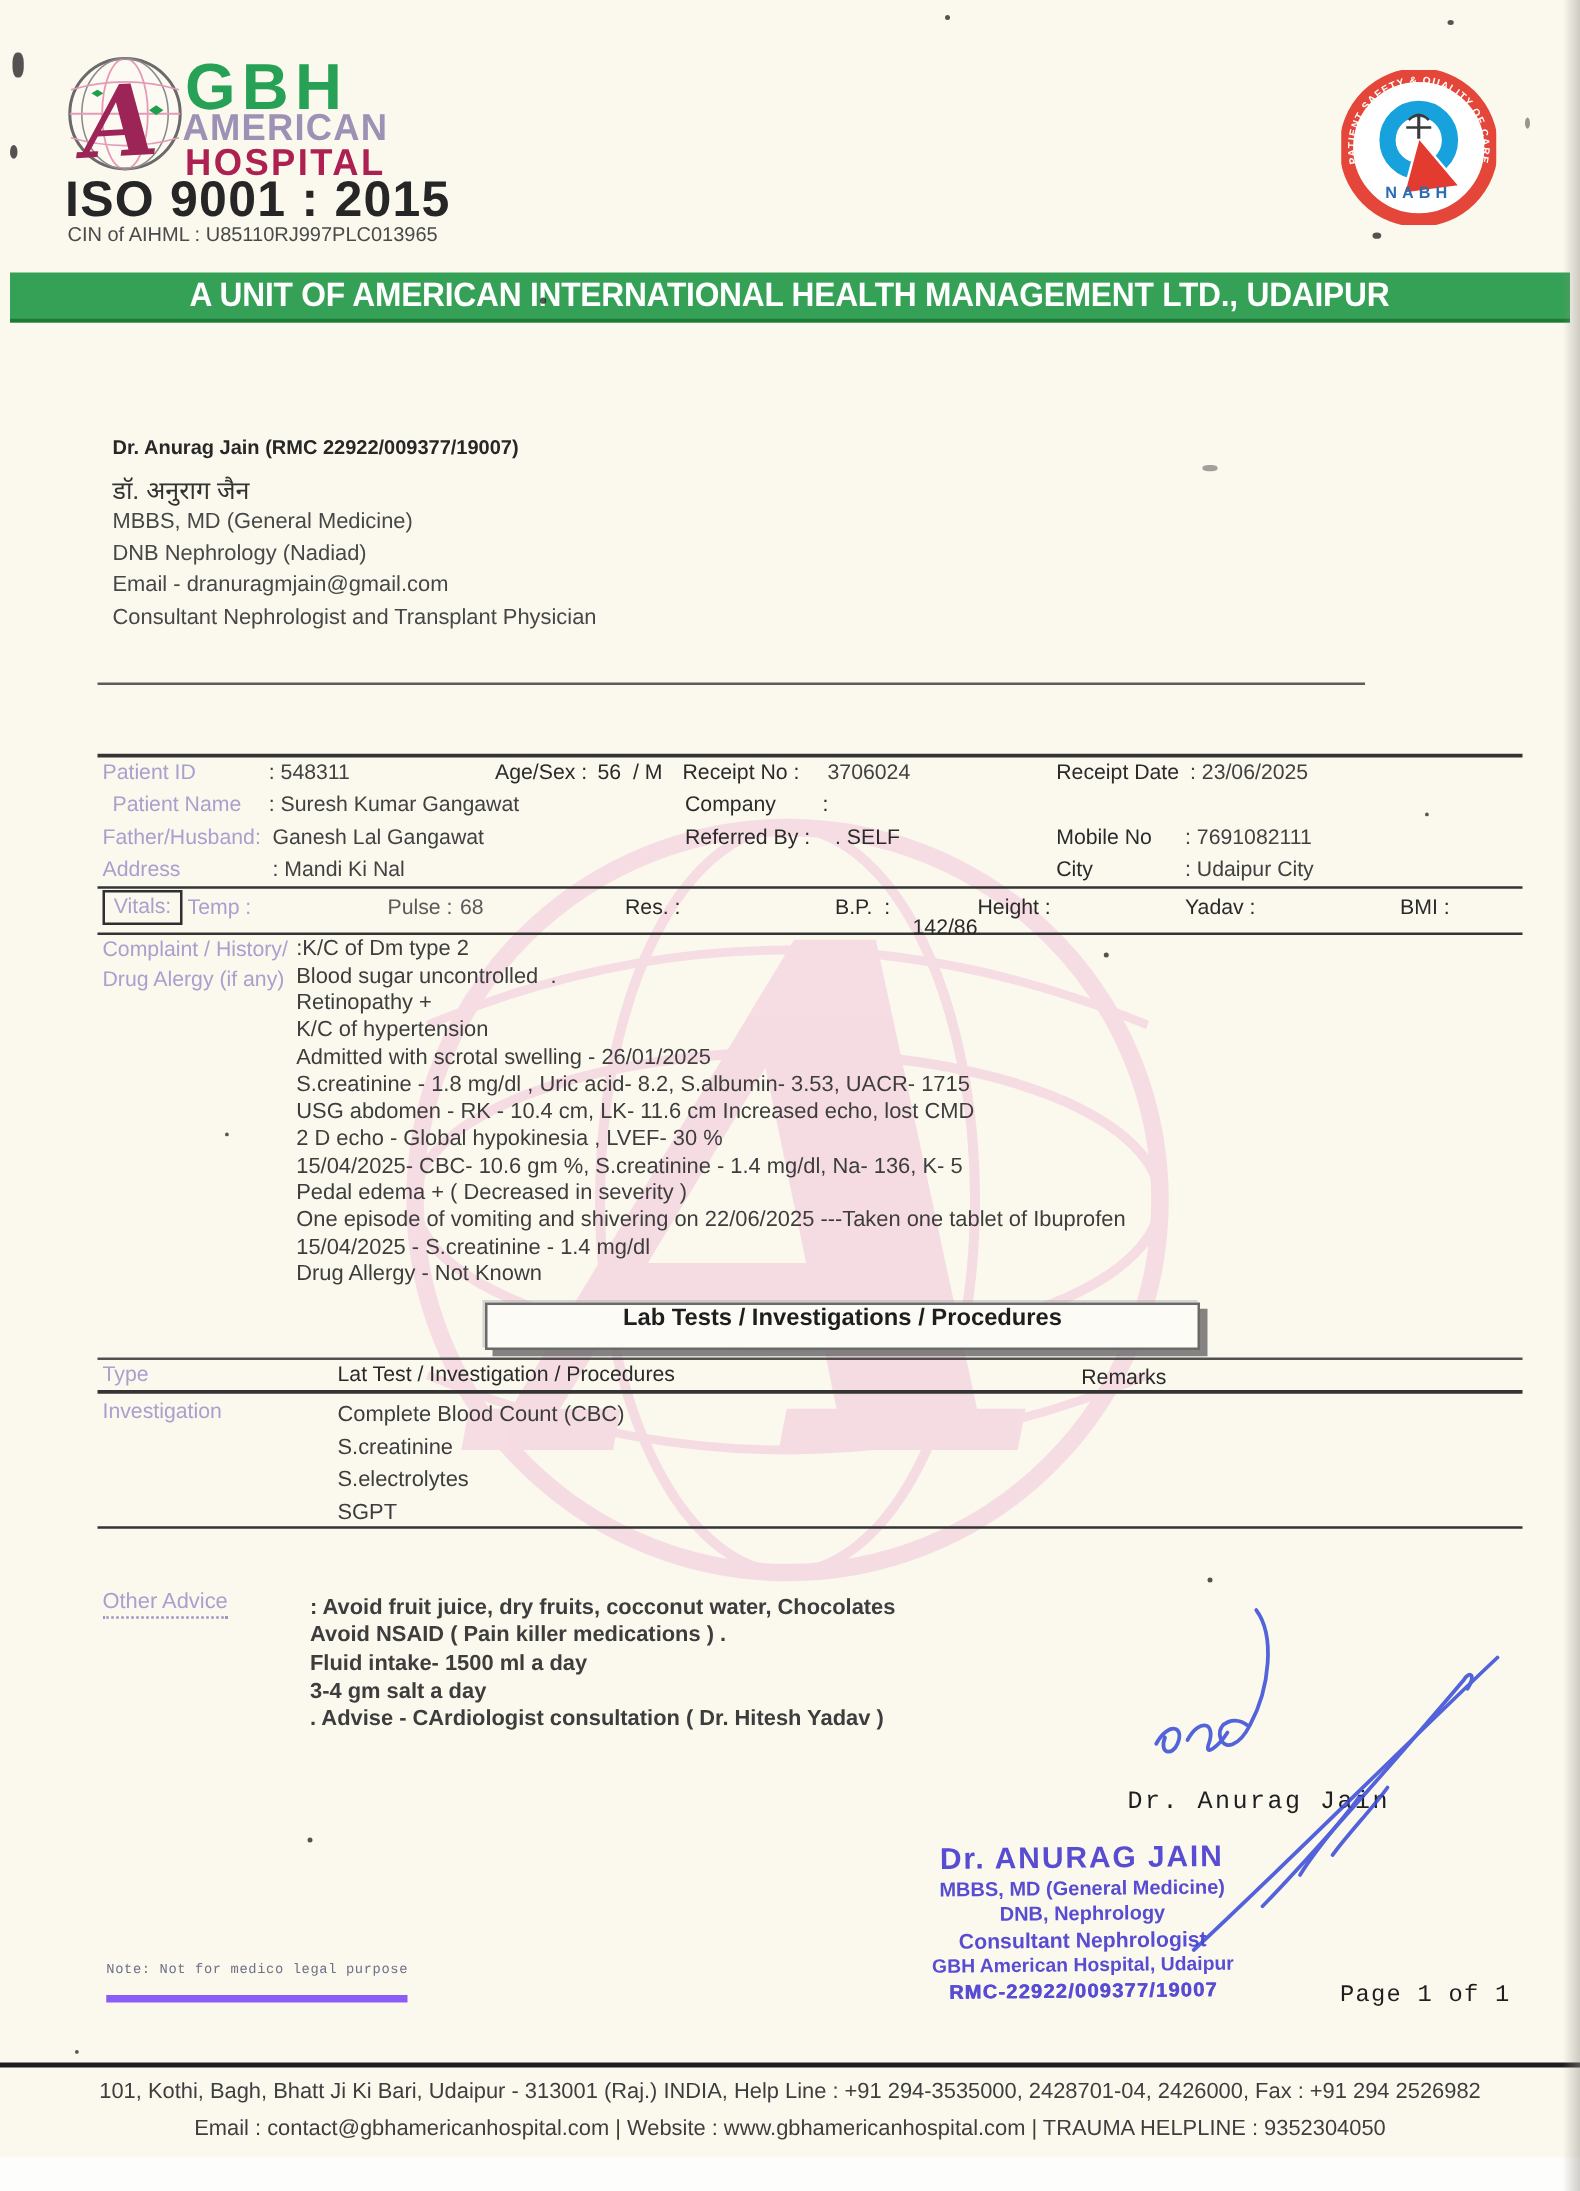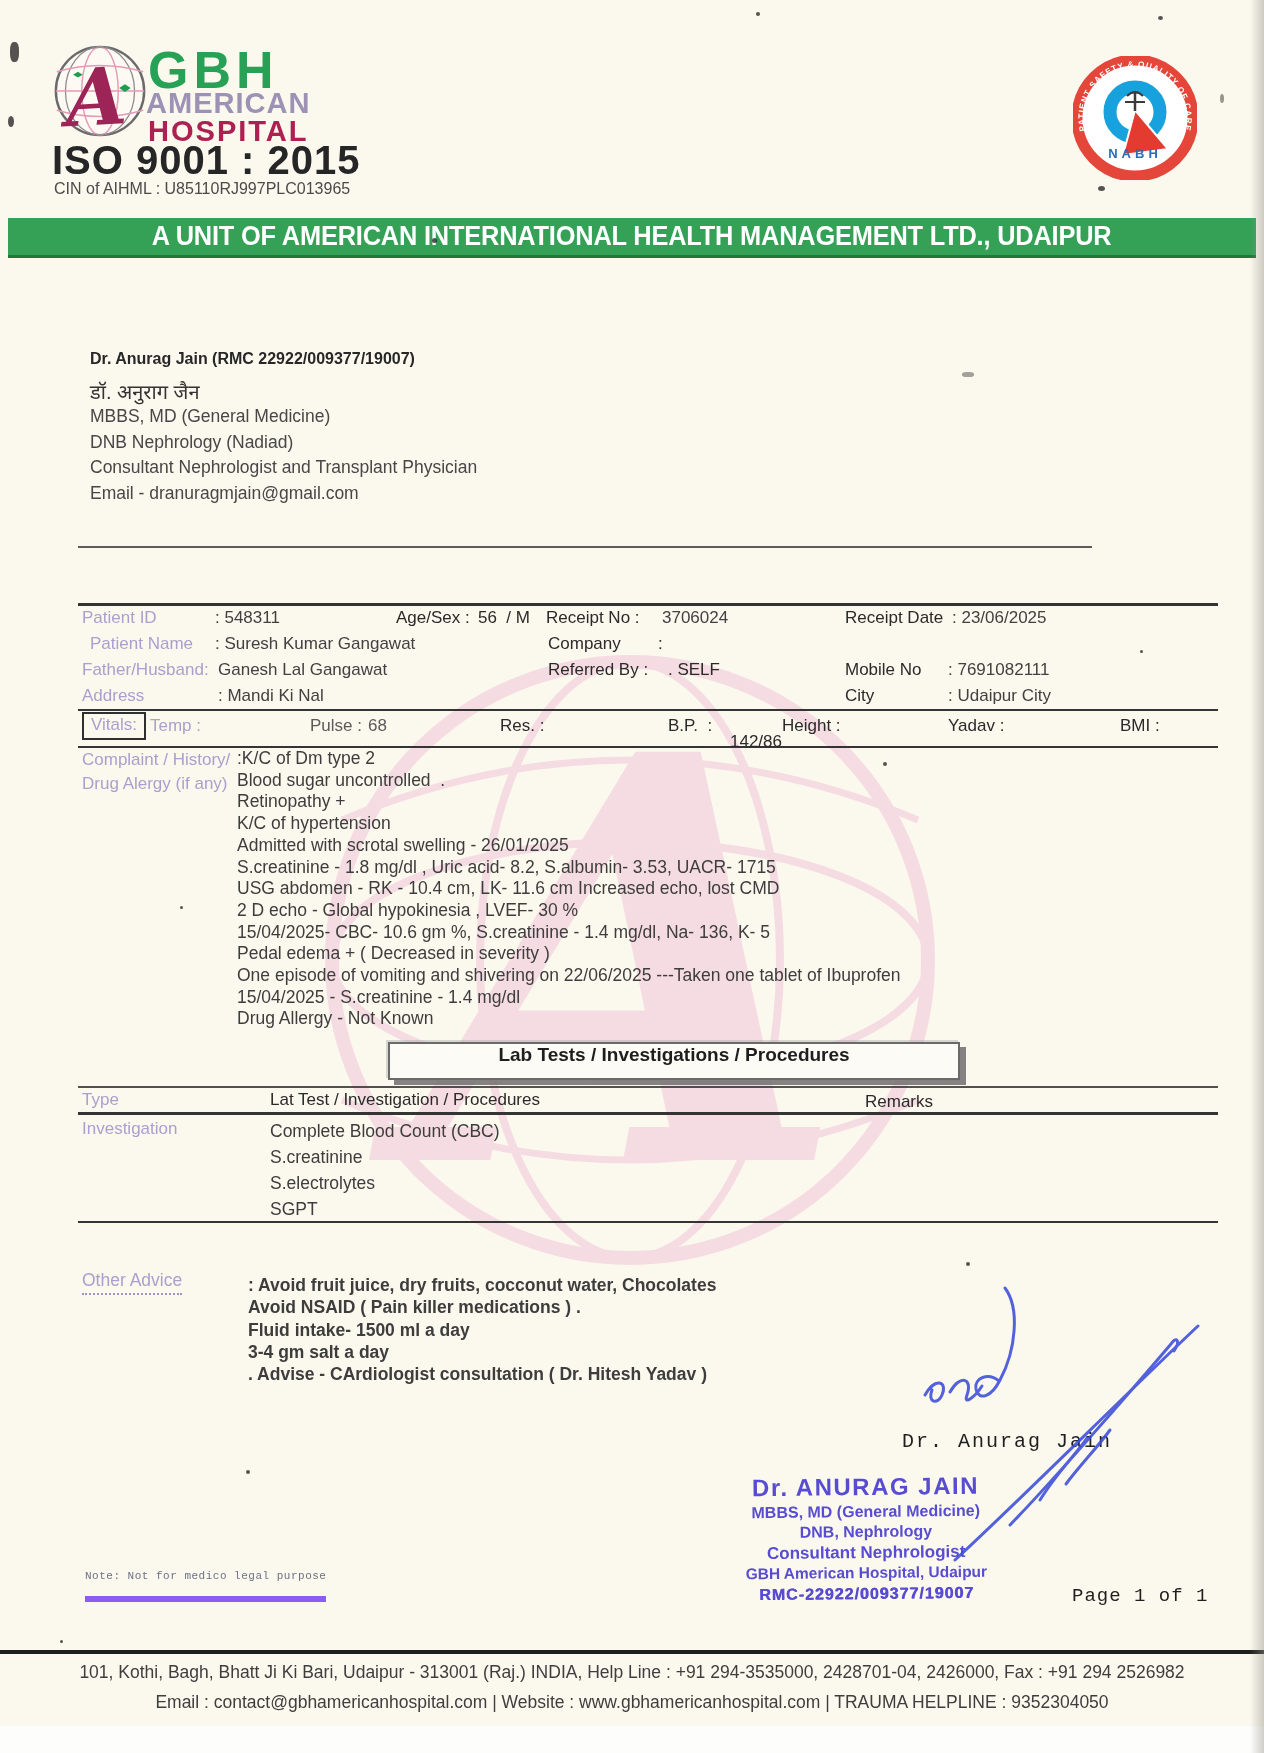--- a/index.html
+++ b/index.html
@@ -128,22 +128,22 @@
 
     <div class="banner">
       <span>A UNIT OF AMERICAN INTERNATIONAL HEALTH MANAGEMENT LTD., UDAIPUR</span>
     </div>
 
     <div class="doc-name">Dr. Anurag Jain (RMC 22922/009377/19007)</div>
     <div class="doc-hindi">डॉ. अनुराग जैन</div>
     <div class="qual">
         <div class="qline">MBBS, MD (General Medicine)</div>
         <div class="qline">DNB Nephrology (Nadiad)</div>
+        <div class="qline">Email - dranuragmjain@gmail.com</div>
         <div class="qline">Consultant Nephrologist and Transplant Physician</div>
-        <div class="qline">Email - dranuragmjain@gmail.com</div>
       </div>
 
     <div class="hr" style="left:78px;top:546px;width:1014px;height:2px;opacity:.8"></div>
     <div class="hr" style="left:78px;top:603px;width:1140px;height:2.5px"></div>
     <div class="hr" style="left:78px;top:709px;width:1140px;height:2px"></div>
     <div class="hr" style="left:78px;top:746px;width:1140px;height:2px"></div>
 
     <span class="t lav" style="left:82px;top:608px">Patient ID</span>
     <span class="t" style="left:215px;top:608px">: 548311</span>
     <span class="t b" style="left:396px;top:608px">Age/Sex :</span>

